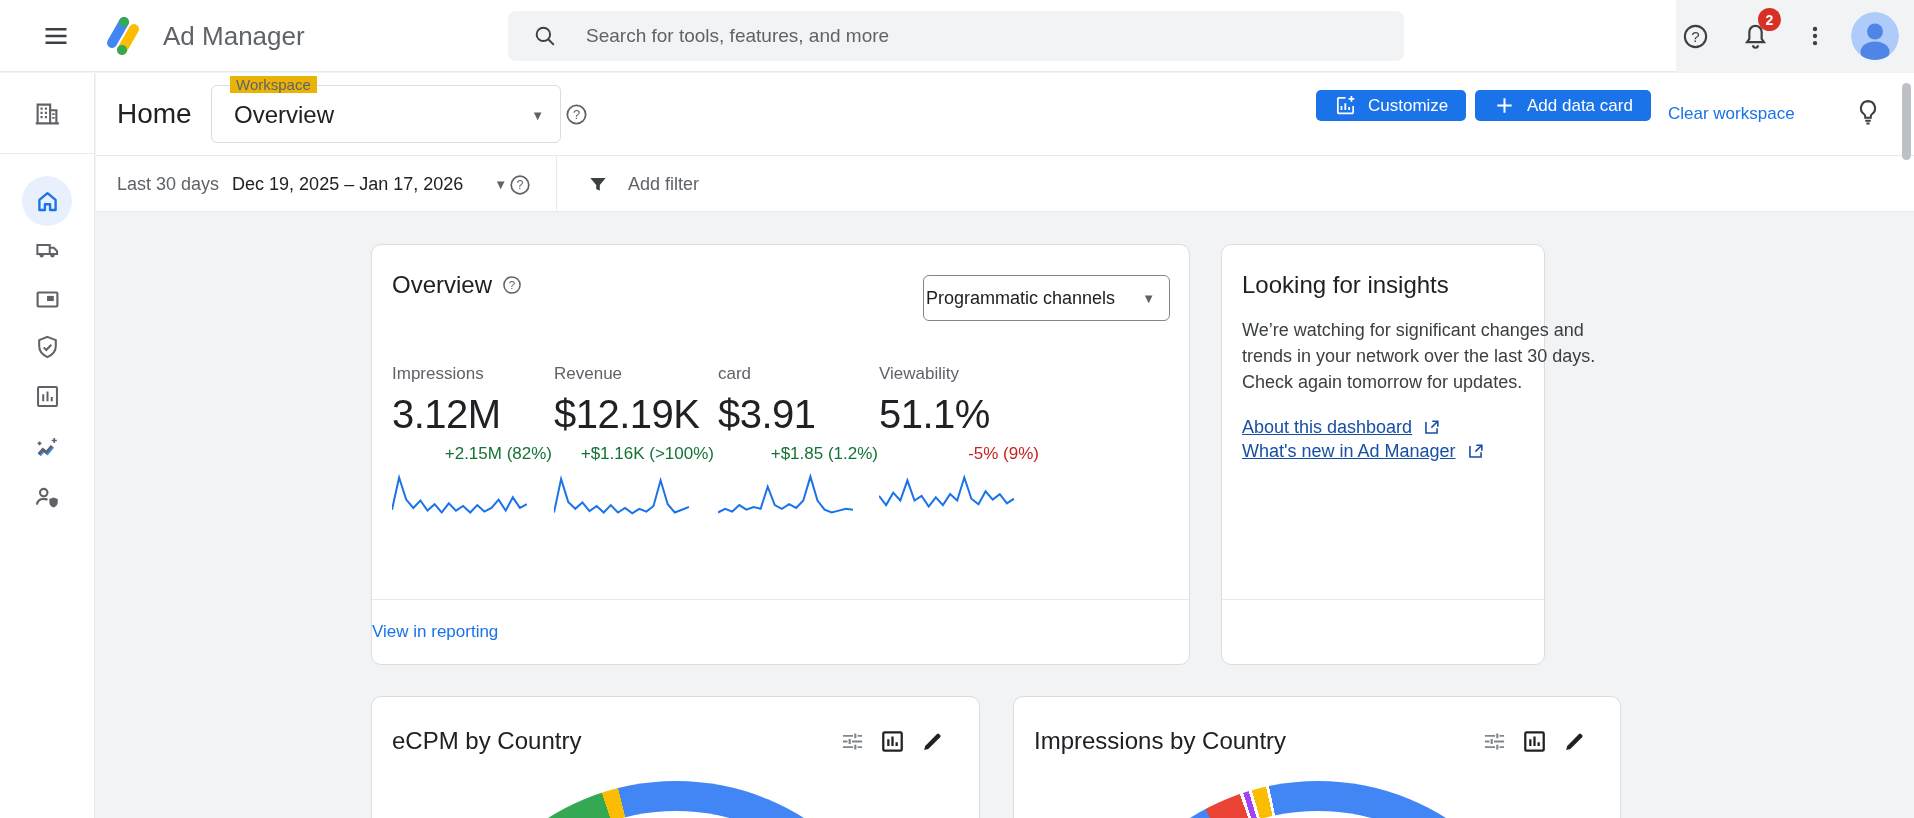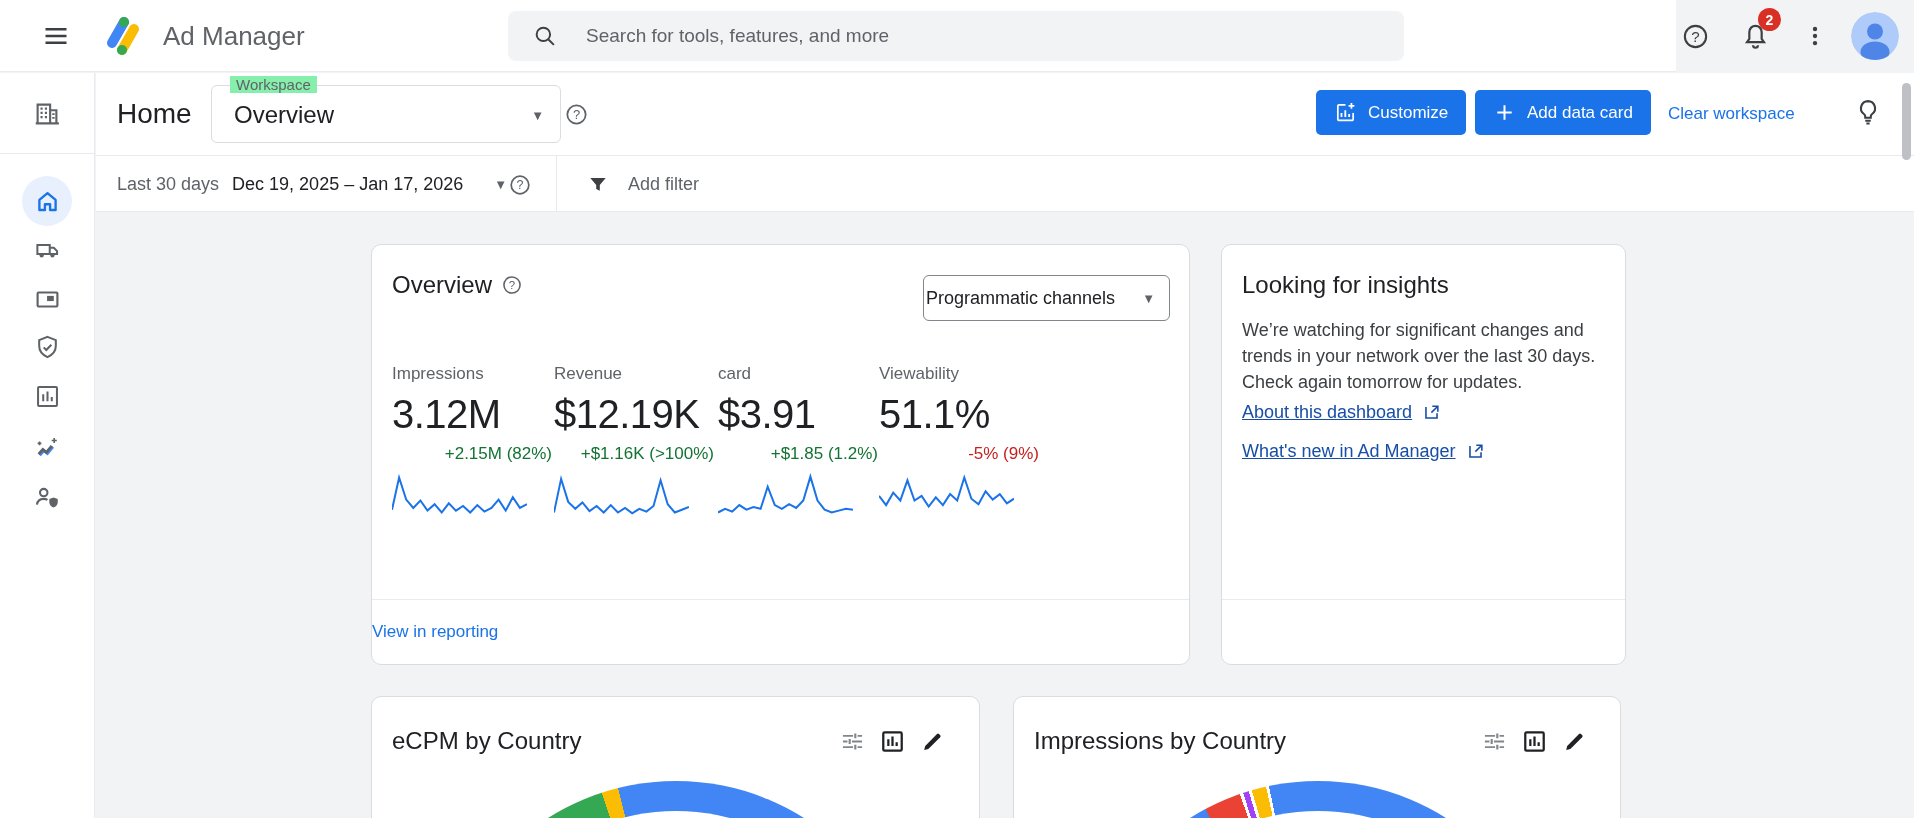--- a/index.html
+++ b/index.html
@@ -22,43 +22,43 @@
   
   .sidebar { position:absolute; left:0; top:73px; width:95px; height:745px; background:#fff; border-right:1px solid #e8eaed; z-index:10; }
   .side-divider { position:absolute; left:0; top:80px; width:95px; height:1px; background:#e8eaed; }
   .nav-btn { position:absolute; left:22px; width:50px; height:50px; border-radius:50%; display:flex; align-items:center; justify-content:center; background:none; border:none; cursor:pointer; }
   .nav-btn.active { background:#e8f0fe; }
 
   
   .page-header { position:absolute; left:96px; top:73px; width:1818px; height:82px; background:#fff; }
   .page-title { position:absolute; left:21px; top:0; height:82px; display:flex; align-items:center; font-size:28px; font-weight:400; color:#202124; }
   .ws-select { position:absolute; left:115px; top:12px; width:350px; height:58px; border:1px solid #dadce0; border-radius:6px; cursor:pointer; background:#fff; }
-  .ws-label { position:absolute; left:18px; top:-10px; background:#86efac; padding:0 6px; font-size:15px; color:#5f6368; }
+  .ws-label { position:absolute; left:18px; top:-10px; background:#eab308; padding:0 6px; font-size:15px; color:#5f6368; }
   .ws-value { position:absolute; left:22px; top:0; height:58px; display:flex; align-items:center; font-size:24px; color:#202124; }
   .ws-arrow { position:absolute; right:16px; top:0; height:58px; display:flex; align-items:center; font-size:13px; color:#5f6368; }
   .hdr-help { position:absolute; left:468px; top:29px; width:25px; height:25px; background:none; border:none; cursor:pointer; }
-  .btn-blue { position:absolute; top:17px; height:45px; background:#1a73e8; color:#fff; border:none; border-radius:5px; font-size:17px; font-weight:500; font-family:inherit; display:flex; align-items:center; gap:11px; padding:0 18px; cursor:pointer; }
+  .btn-blue { position:absolute; top:17px; height:31px; background:#1a73e8; color:#fff; border:none; border-radius:5px; font-size:17px; font-weight:500; font-family:inherit; display:flex; align-items:center; gap:11px; padding:0 18px; cursor:pointer; }
   .link-clear { position:absolute; left:1572px; top:0; height:82px; display:flex; align-items:center; font-size:17px; font-weight:500; color:#1a73e8; cursor:pointer; }
   .bulb-btn { position:absolute; left:1756px; top:24px; width:32px; height:32px; background:none; border:none; cursor:pointer; }
 
   
   .filter-bar { position:absolute; left:96px; top:155px; width:1818px; height:57px; background:#fff; border-top:1px solid #e8eaed; border-bottom:1px solid #e8eaed; }
   .fb-range { position:absolute; left:21px; top:0; height:57px; display:flex; align-items:center; gap:13px; cursor:pointer; background:none; border:none; font-family:inherit; }
   .fb-range-label { font-size:18px; color:#5f6368; }
   .fb-range-value { font-size:18px; font-weight:500; color:#202124; }
   .fb-arrow { font-size:13px; color:#5f6368; margin-left:18px; }
   .fb-help { position:absolute; left:412px; top:17px; width:24px; height:24px; background:none; border:none; cursor:pointer; }
   .fb-divider { position:absolute; left:460px; top:0; width:1px; height:56px; background:#e8eaed; }
   .fb-addfilter { position:absolute; left:490px; top:0; height:57px; display:flex; align-items:center; gap:18px; background:none; border:none; cursor:pointer; font-family:inherit; }
   .fb-addfilter span { font-size:18px; color:#5f6368; }
 
   
   .card { position:absolute; background:#fff; border:1px solid #dadce0; border-radius:10px; }
   .card-ov { left:371px; top:244px; width:819px; height:421px; }
-  .card-ins { left:1221px; top:244px; width:405px; height:421px; }
+  .card-ins { left:1221px; top:244px; width:324px; height:421px; }
   .card-ecpm { left:371px; top:696px; width:609px; height:260px; }
   .card-imp { left:1013px; top:696px; width:608px; height:260px; }
 
   .ov-title { position:absolute; left:20px; top:26px; display:flex; align-items:center; gap:9px; font-size:24px; color:#202124; }
   .chan-select { position:absolute; left:551px; top:30px; width:247px; height:46px; border:1px solid #80868b; border-radius:6px; background:#fff; display:flex; align-items:center; justify-content:space-between; padding:0 14px 0 2px; cursor:pointer; font-family:inherit; }
   .chan-select .val { font-size:18px; color:#202124; }
   .chan-select .arr { font-size:13px; color:#5f6368; }
 
   .metric { position:absolute; top:118px; width:160px; }
   .metric-label { font-size:17px; color:#5f6368; line-height:22px; }
@@ -69,21 +69,21 @@
   .spark { margin-top:4px; display:block; }
 
   .card-hr { position:absolute; left:0; right:0; top:354px; height:1px; background:#e8eaed; }
   .ov-footer { position:absolute; left:0; right:0; top:355px; bottom:0; display:flex; align-items:center; }
   .ov-footer a { font-size:17px; font-weight:500; color:#1a73e8; text-decoration:none; cursor:pointer; }
 
   .ins-title { position:absolute; left:20px; top:26px; font-size:24px; color:#202124; }
   .ins-body { position:absolute; left:20px; top:72px; width:362px; font-size:18px; line-height:26px; color:#3c4043; }
   .ins-link { position:absolute; left:20px; display:flex; align-items:center; gap:10px; cursor:pointer; text-decoration:none; }
   .ins-link span { font-size:18px; font-weight:500; color:#174ea6; text-decoration:underline; }
-  .ins-link-1 { top:157px; } .ins-link-2 { top:196px; }
+  .ins-link-1 { top:172px; } .ins-link-2 { top:196px; }
 
   .cc-title { position:absolute; left:20px; top:30px; font-size:24px; color:#202124; }
   .cc-icons { position:absolute; left:466px; top:30px; display:flex; gap:12px; }
   .cc-icon-btn { width:28px; height:28px; display:flex; align-items:center; justify-content:center; background:none; border:none; cursor:pointer; }
   .donut { position:absolute; left:64px; top:84px; width:480px; height:480px; border-radius:50%; }
   .donut::after { content:""; position:absolute; inset:30px; background:#fff; border-radius:50%; }
 
   .scroll-thumb { position:absolute; right:3px; top:83px; width:9px; height:77px; border-radius:5px; background:#bdc1c6; cursor:pointer; z-index:30; }
 </style>
 </head>

